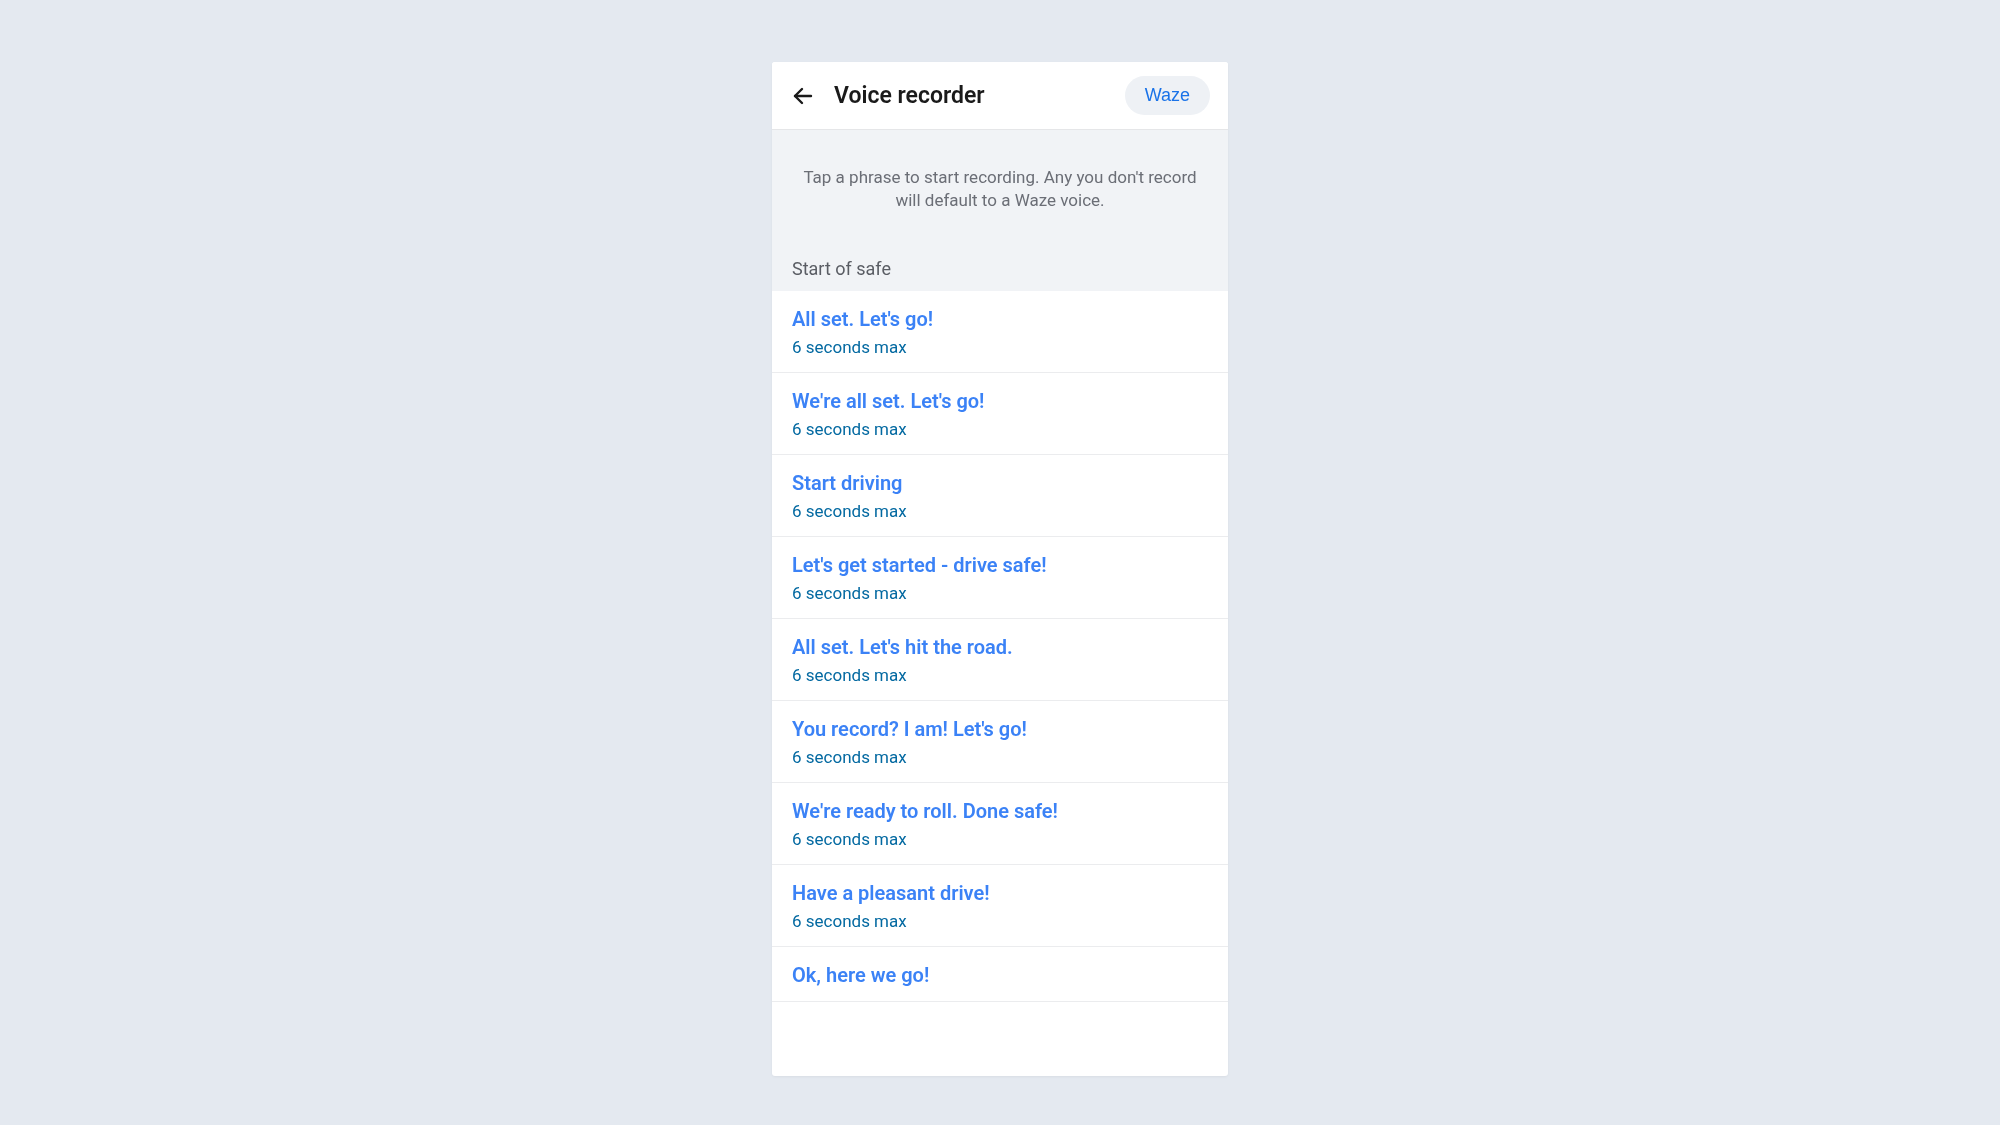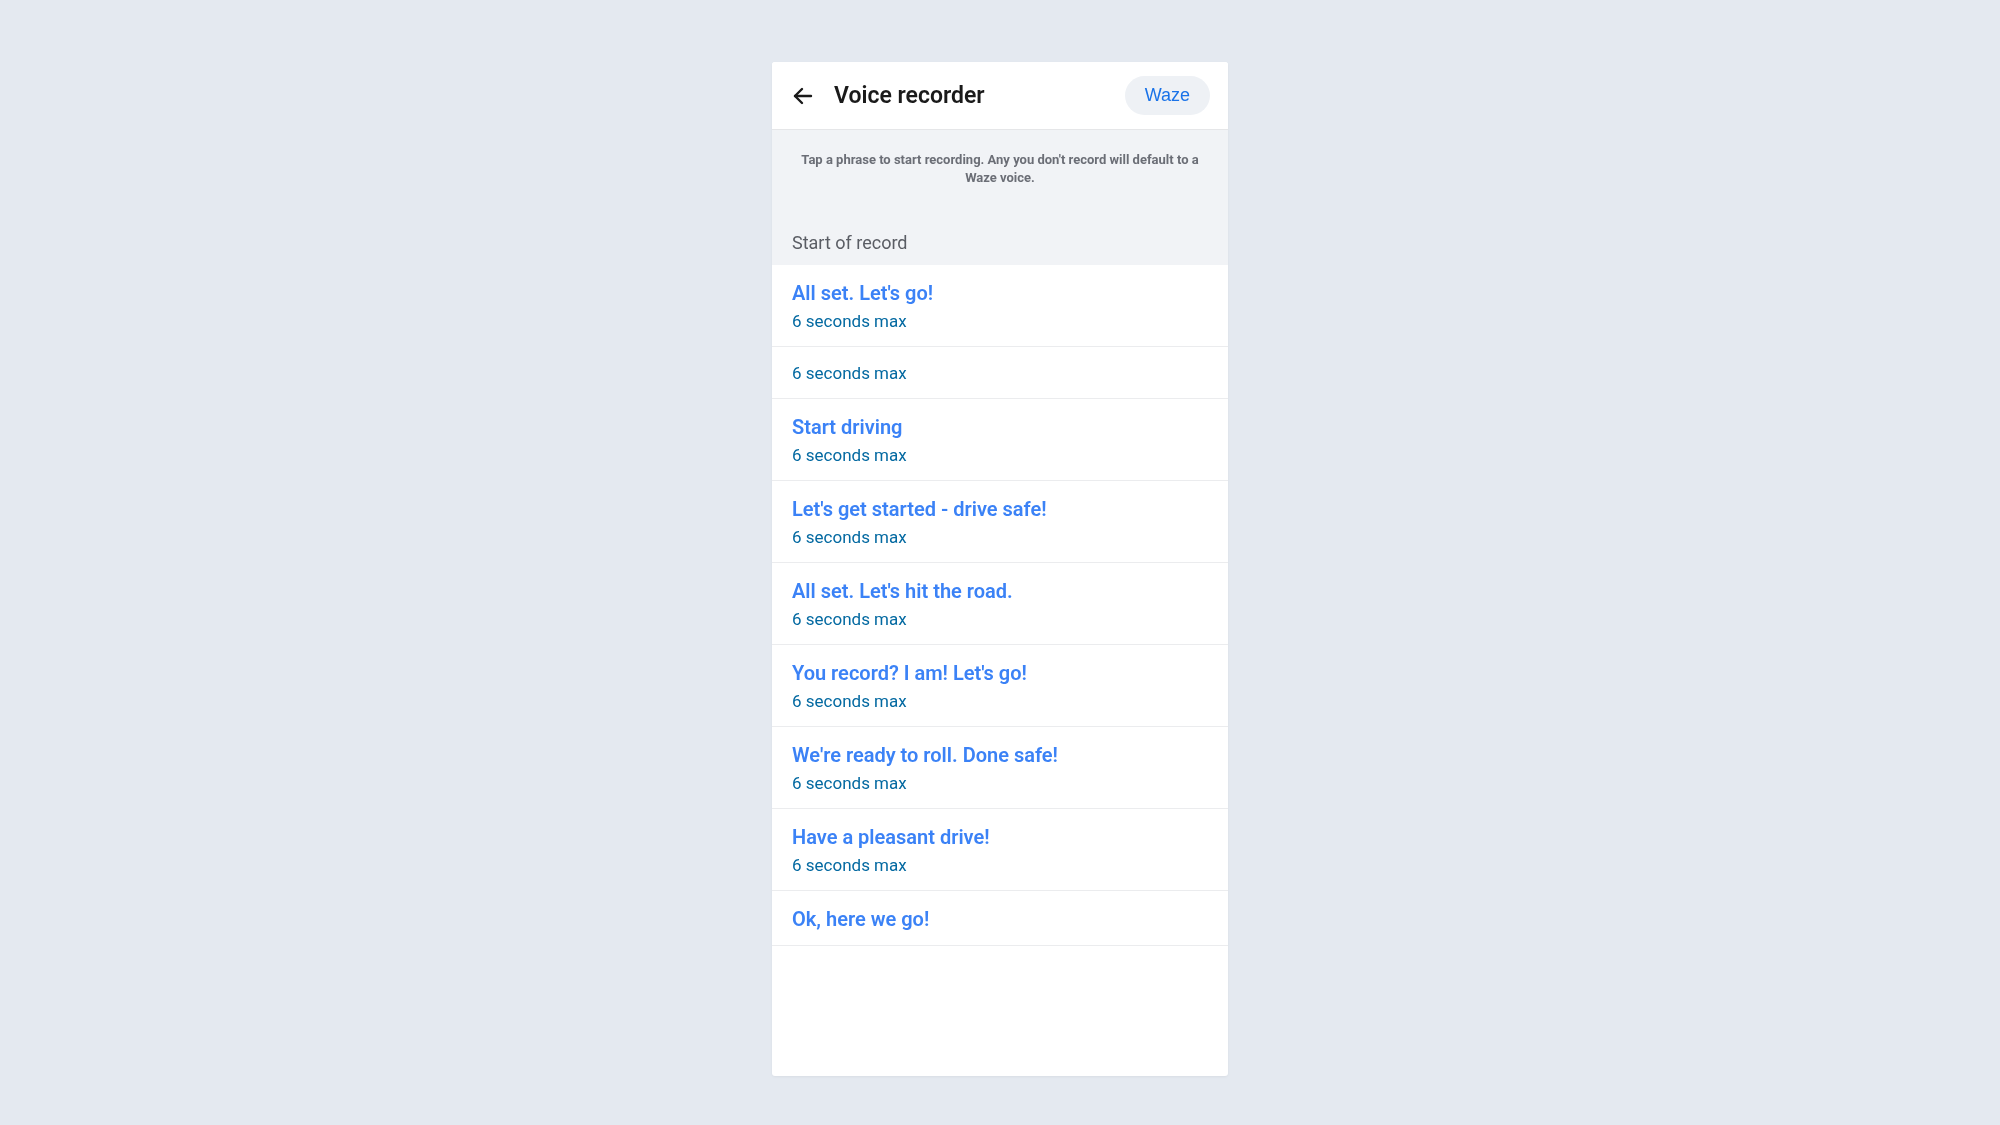--- a/index.html
+++ b/index.html
@@ -57,24 +57,24 @@
       font-size: 18px;
       font-weight: 400;
       padding: 9px 20px;
       border-radius: 22px;
       cursor: pointer;
       border: none;
     }
     .instructions {
       background: #f1f3f6;
       color: #6b6e76;
-      font-size: 13px;
-      font-weight: 700;
+      font-size: 17px;
+      font-weight: 400;
       text-align: center;
-      padding: 21px 22px 22px;
+      padding: 36px 22px 22px;
       line-height: 1.35;
     }
     .section-header {
       background: #f1f3f6;
       color: #5a5d64;
       font-size: 18px;
       padding: 24px 20px 12px;
     }
     .phrase-list {
       background: #fff;
@@ -109,28 +109,29 @@
         <line x1="20" y1="12" x2="4" y2="12"></line>
         <polyline points="11 5 4 12 11 19"></polyline>
       </svg>
     </div>
     <div class="title">Voice recorder</div>
     <button class="done-btn">Waze</button>
   </div>
 
   <div class="instructions">Tap a phrase to start recording. Any you don't record will default to a Waze voice.</div>
 
-  <div class="section-header">Start of record</div>
+  <div class="section-header">Start of safe</div>
 
   <div class="phrase-list">
     <div class="phrase-item">
       <div class="phrase-text">All set. Let's go!</div>
       <div class="phrase-sub">6 seconds max</div>
     </div>
     <div class="phrase-item">
+      <div class="phrase-text">We're all set. Let's go!</div>
       <div class="phrase-sub">6 seconds max</div>
     </div>
     <div class="phrase-item">
       <div class="phrase-text">Start driving</div>
       <div class="phrase-sub">6 seconds max</div>
     </div>
     <div class="phrase-item">
       <div class="phrase-text">Let's get started - drive safe!</div>
       <div class="phrase-sub">6 seconds max</div>
     </div>

